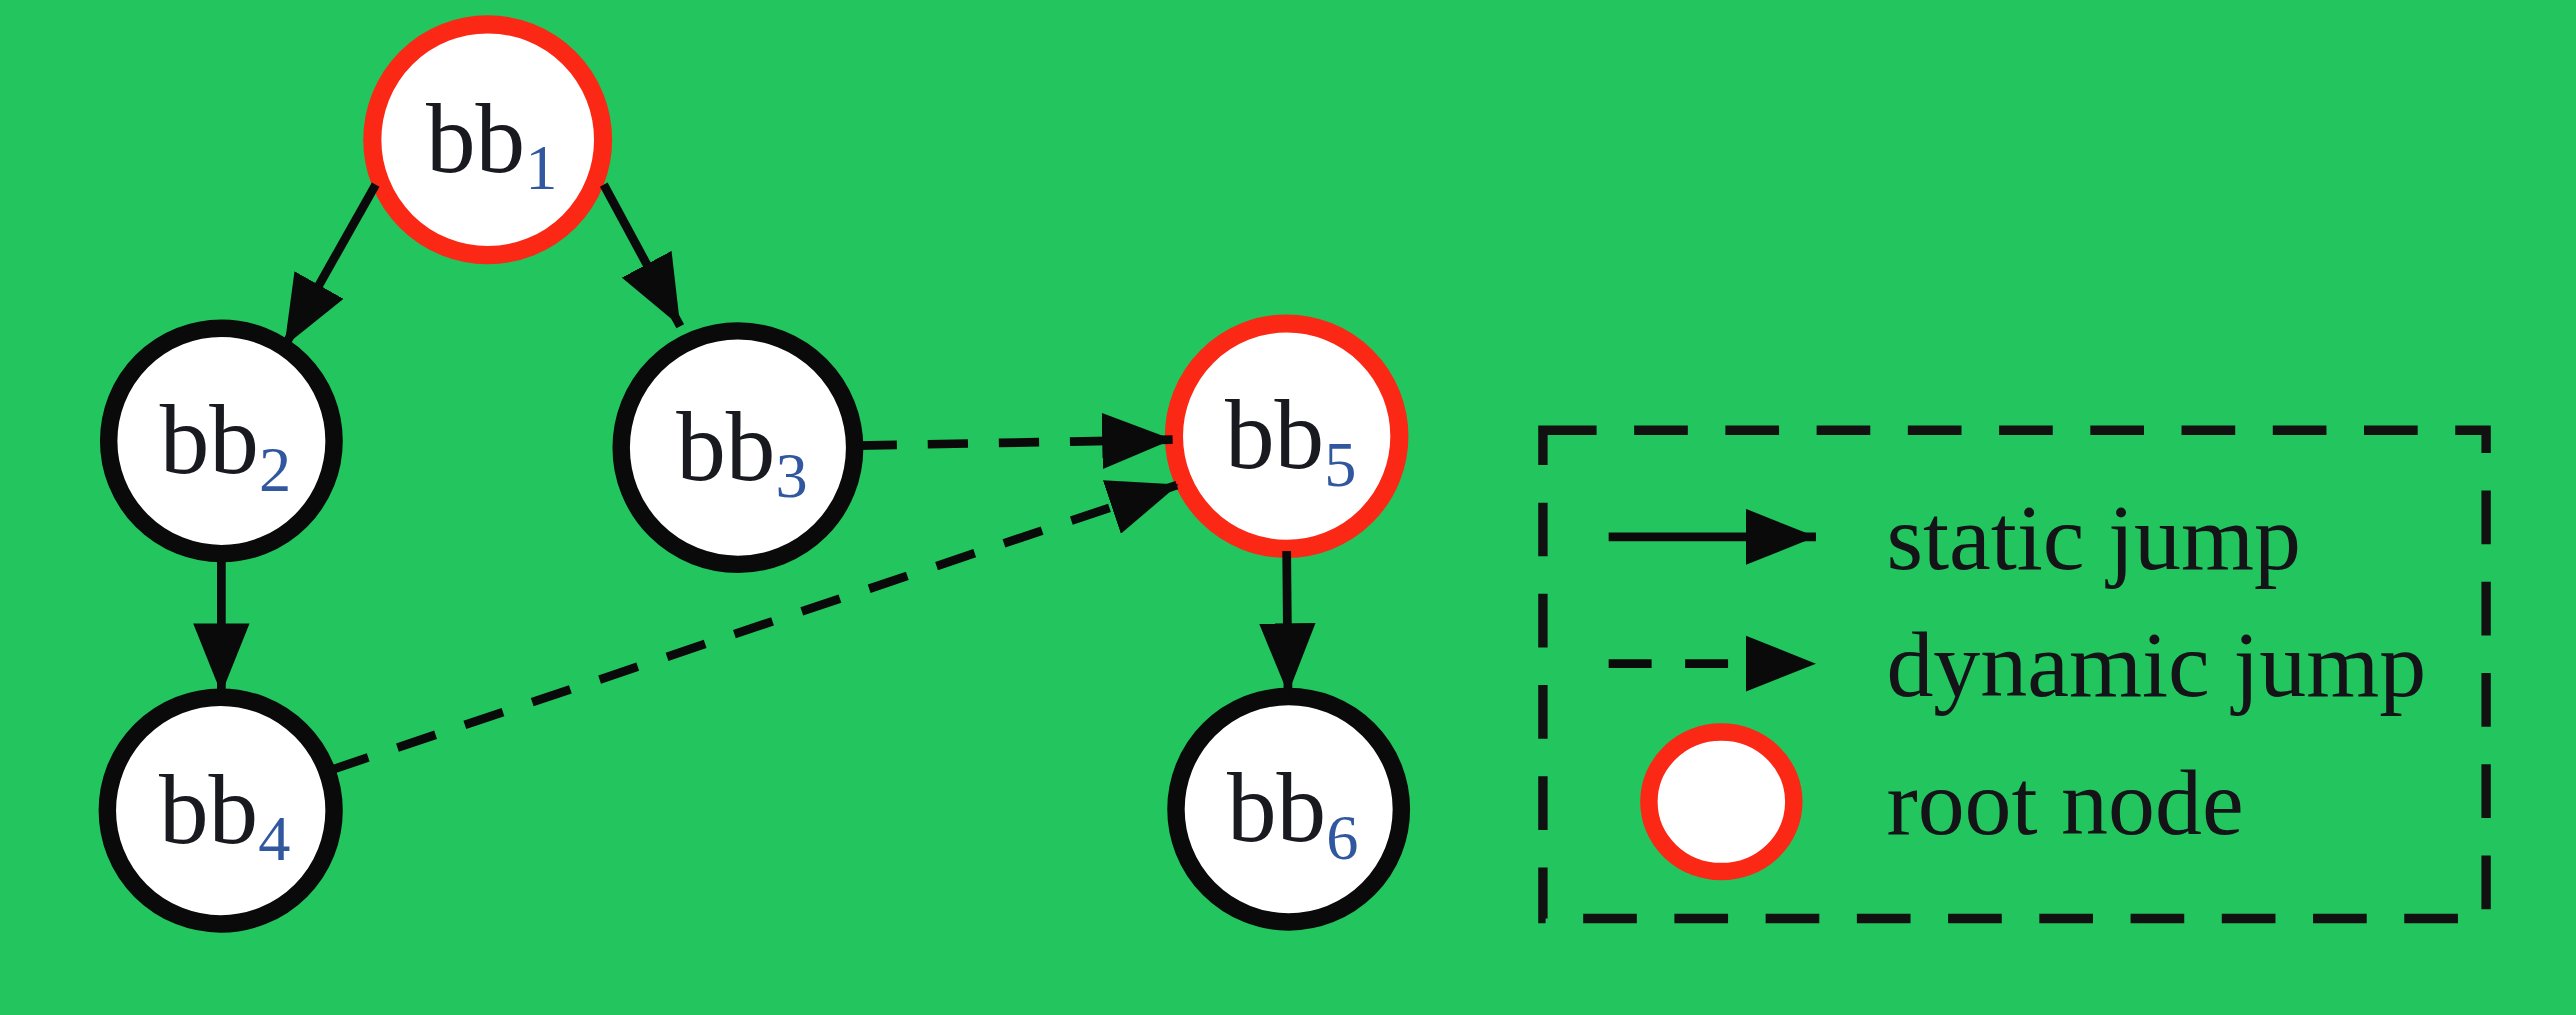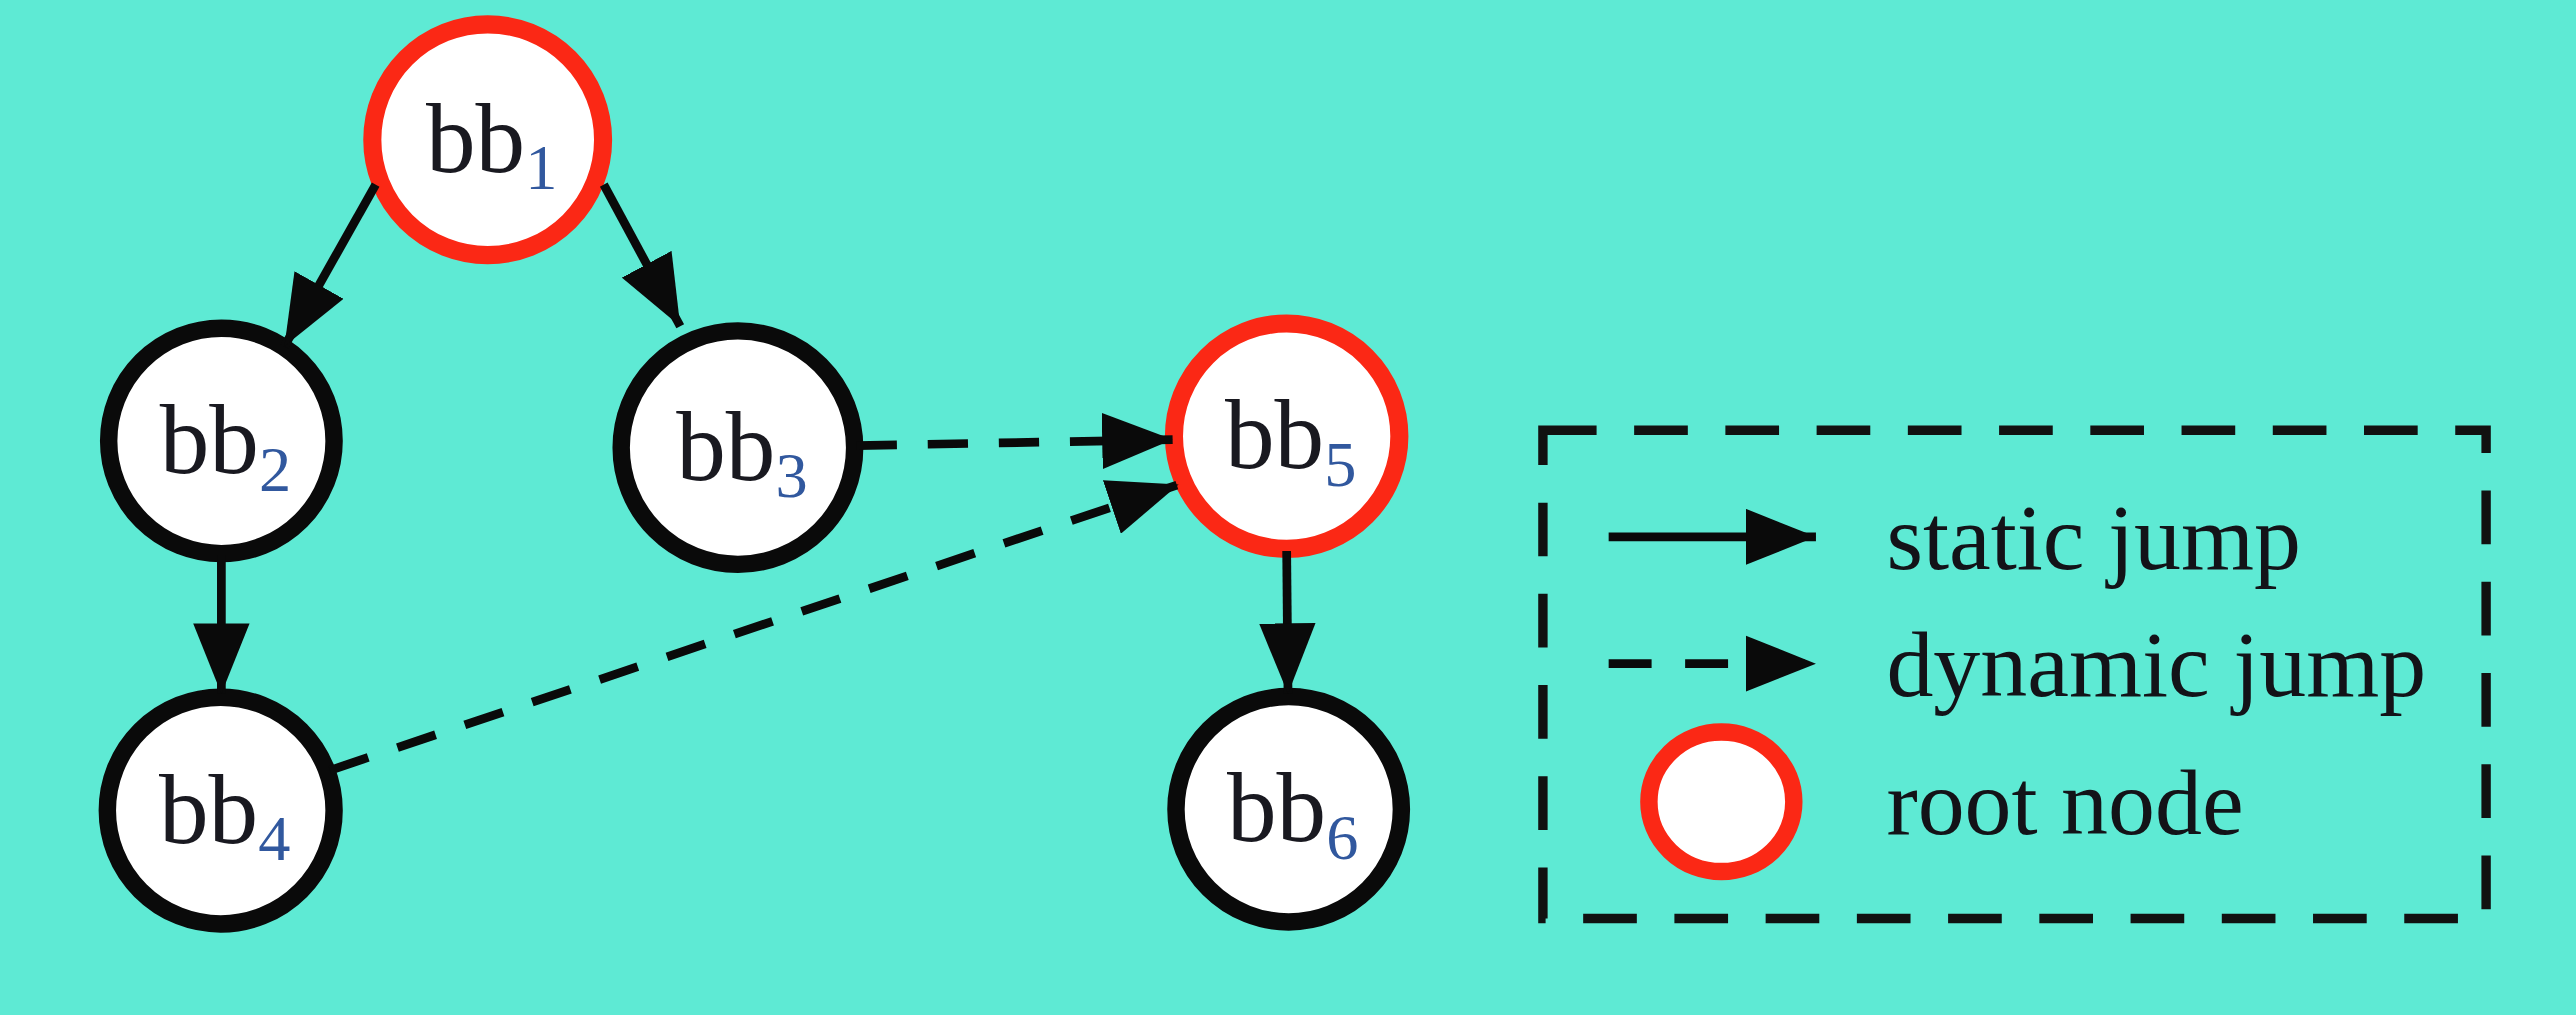--- a/index.html
+++ b/index.html
@@ -4,21 +4,21 @@
 <style>
   html, body {
     margin: 0;
     padding: 0;
     background: #ffffff;
   }
   #stage {
     position: relative;
     width: 2576px;
     height: 1016px;
-    background: #5eead4;
+    background: #22c55e;
     overflow: hidden;
   }
   svg { display: block; width: 100%; height: 100%; }
 
   .node-ring {
     fill: #ffffff;
     stroke: var(--node_stroke, #0a0a0a);
     stroke-width: 26;
   }
   .node-ring.root {

